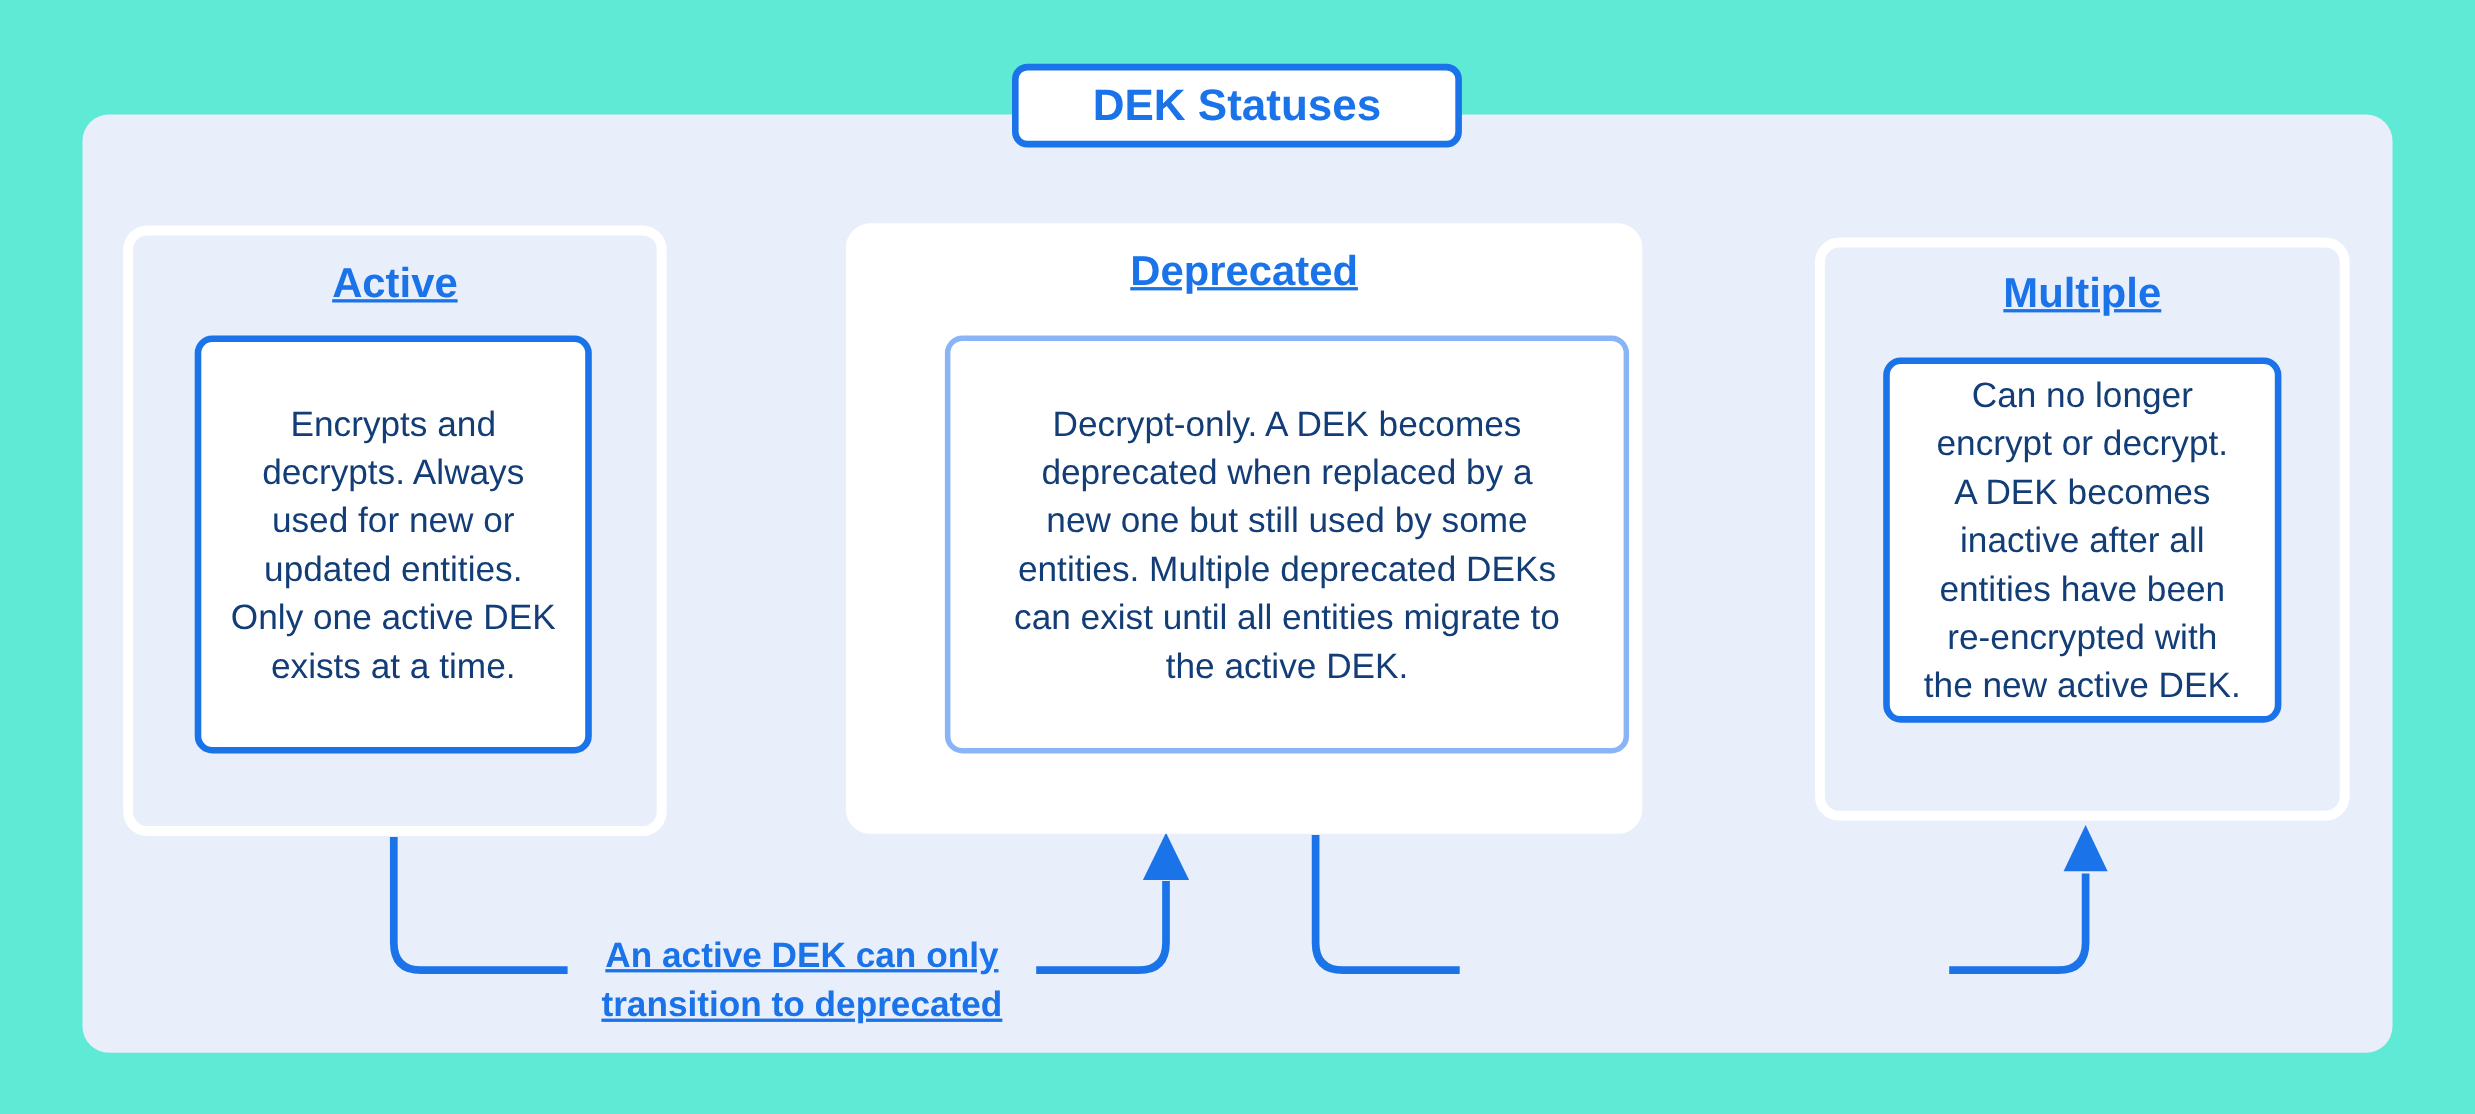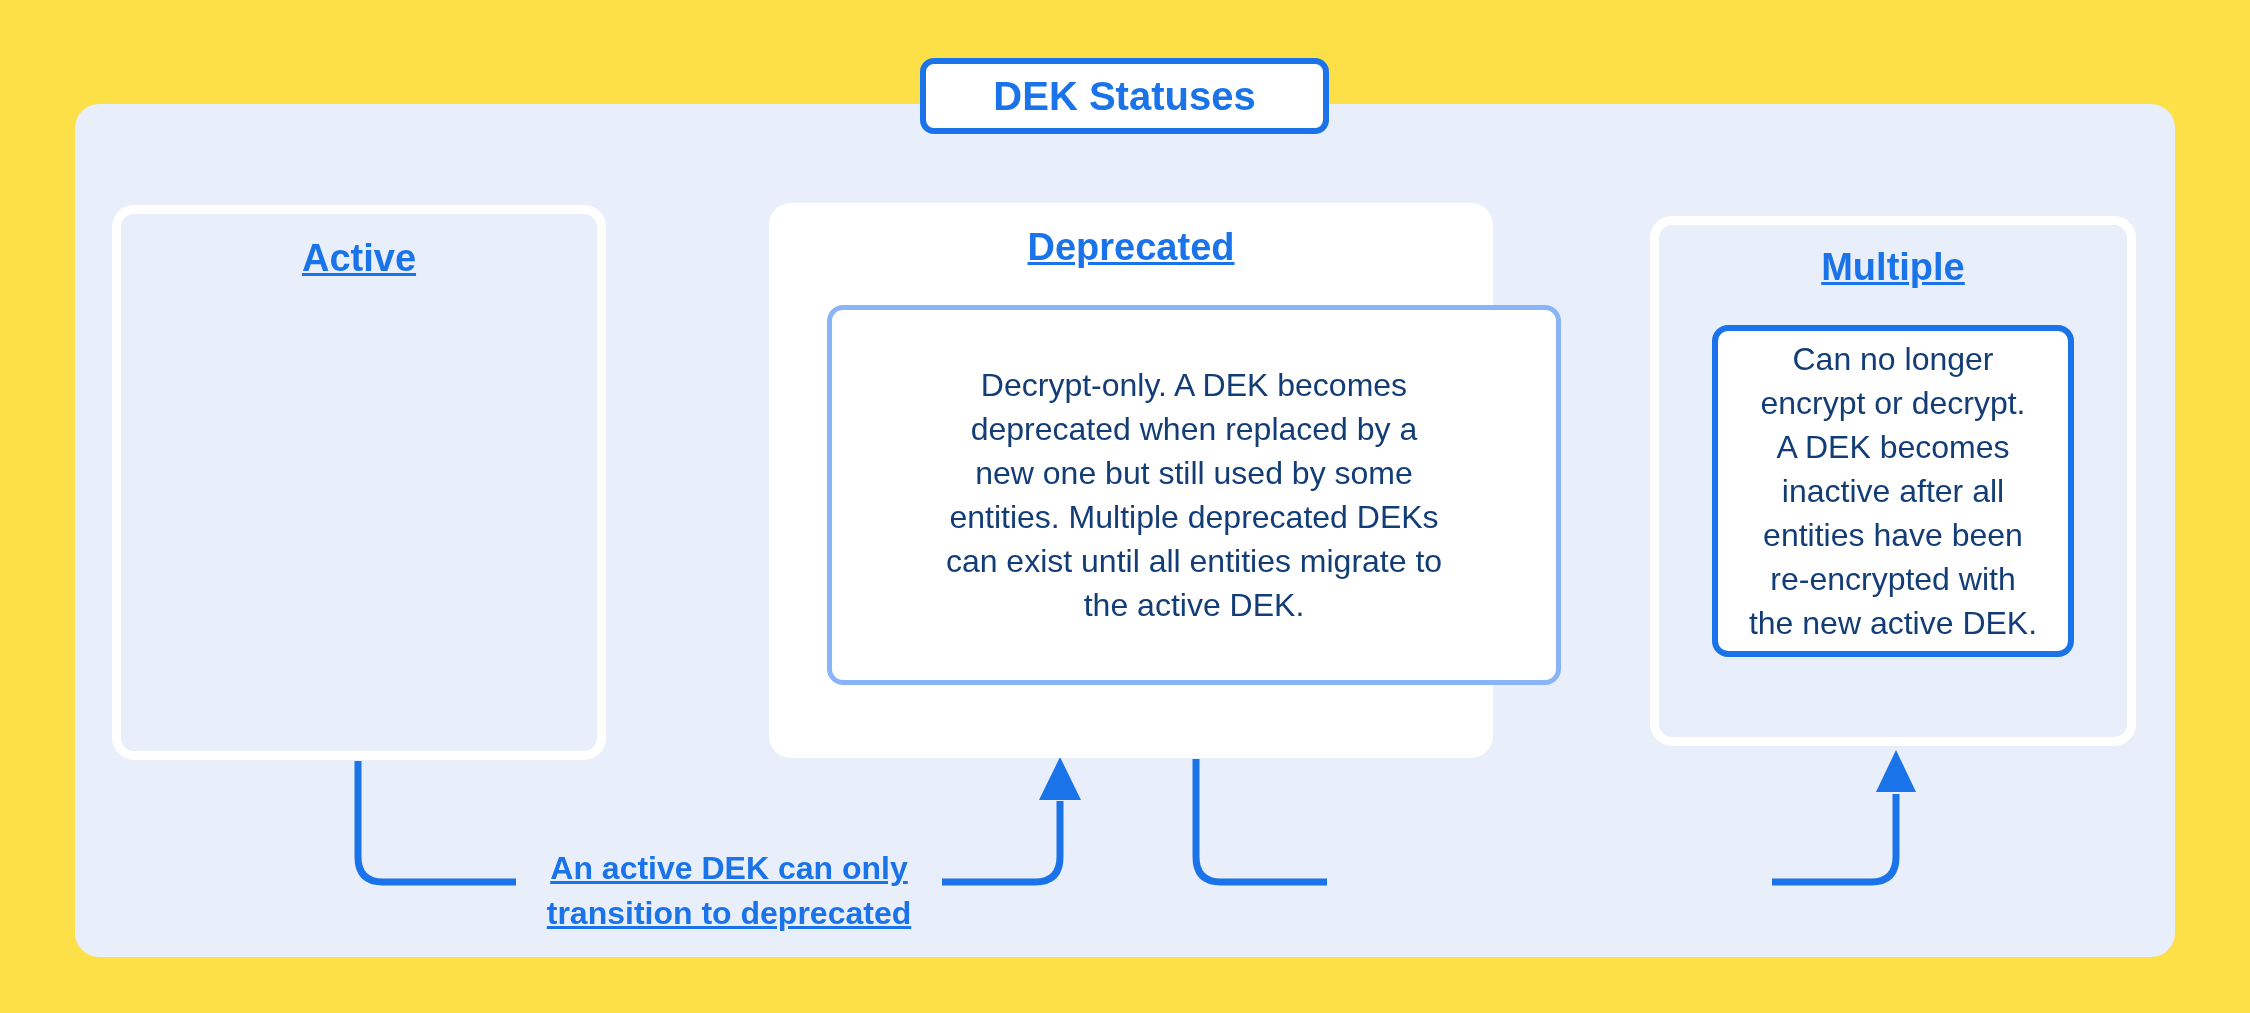--- a/index.html
+++ b/index.html
@@ -1,20 +1,20 @@
 <!DOCTYPE html>
 <html><head>
 <meta charset="utf-8">
 <style>
   html, body { margin: 0; padding: 0; background: #ffffff; }
   .stage {
     position: relative;
     width: 2250px;
     height: 1013px;
-    background: #fde047;
+    background: #5eead4;
     font-family: "Liberation Sans", sans-serif;
     overflow: hidden;
   }
   .container {
     position: absolute;
     left: 75px; top: 104px;
     width: 2100px; height: 853px;
     background: #e8eefa;
     border-radius: 24px;
   }
@@ -105,25 +105,33 @@
     <polygon points="1896,750 1876,792 1916,792" fill="#1a73e8"></polygon>
   </svg>
 
   <div class="title-box">
     <span class="title-text">DEK Statuses</span>
   </div>
 
   <div class="card outlined" style="left:112px; top:205px; width:494px; height:555px;">
     <div class="card-title" style="top:23px;">Active</div>
   </div>
+  <div class="inner-box accent-border" style="left:177px; top:305px; width:361px; height:380px;">
+    <div class="card-body">Encrypts and
+decrypts. Always
+used for new or
+updated entities.
+Only one active DEK
+exists at a time.</div>
+  </div>
 
   <div class="card filled" style="left:769px; top:203px; width:724px; height:555px;">
     <div class="card-title" style="top:23px;">Deprecated</div>
   </div>
-  <div class="inner-box light-border" style="left:827px; top:305px; width:734px; height:380px;">
+  <div class="inner-box light-border" style="left:859px; top:305px; width:622px; height:380px;">
     <div class="card-body">Decrypt-only. A DEK becomes
 deprecated when replaced by a
 new one but still used by some
 entities. Multiple deprecated DEKs
 can exist until all entities migrate to
 the active DEK.</div>
   </div>
 
   <div class="card outlined" style="left:1650px; top:216px; width:486px; height:530px;">
     <div class="card-title" style="top:21px;">Multiple</div>

